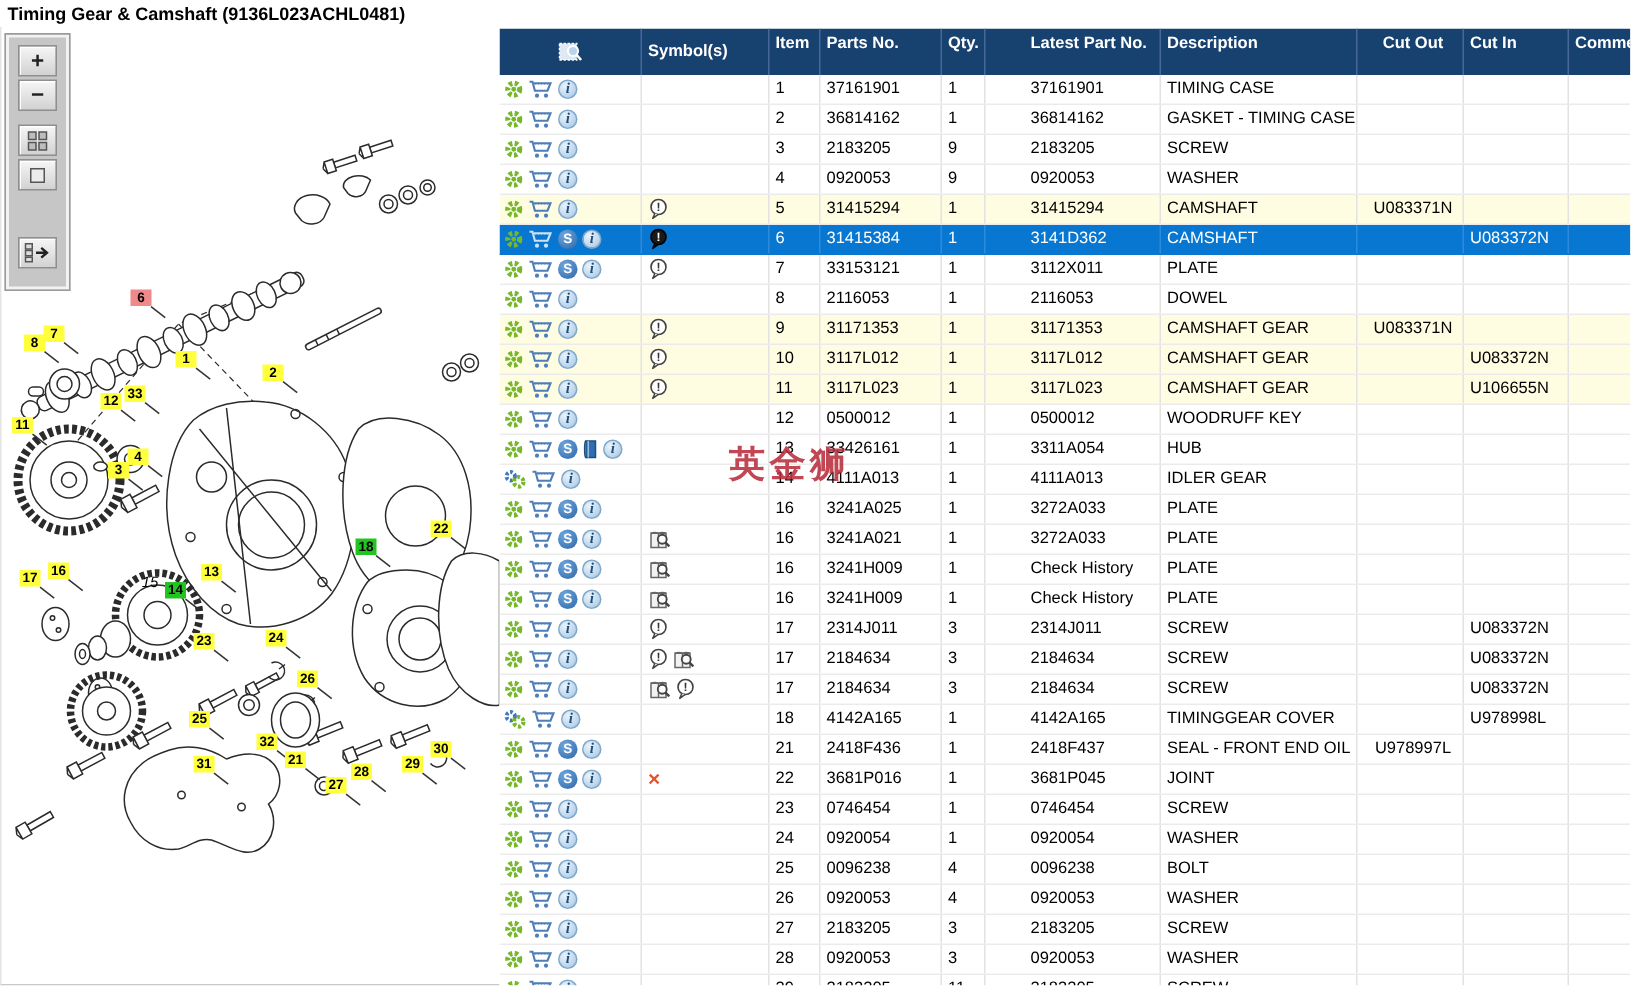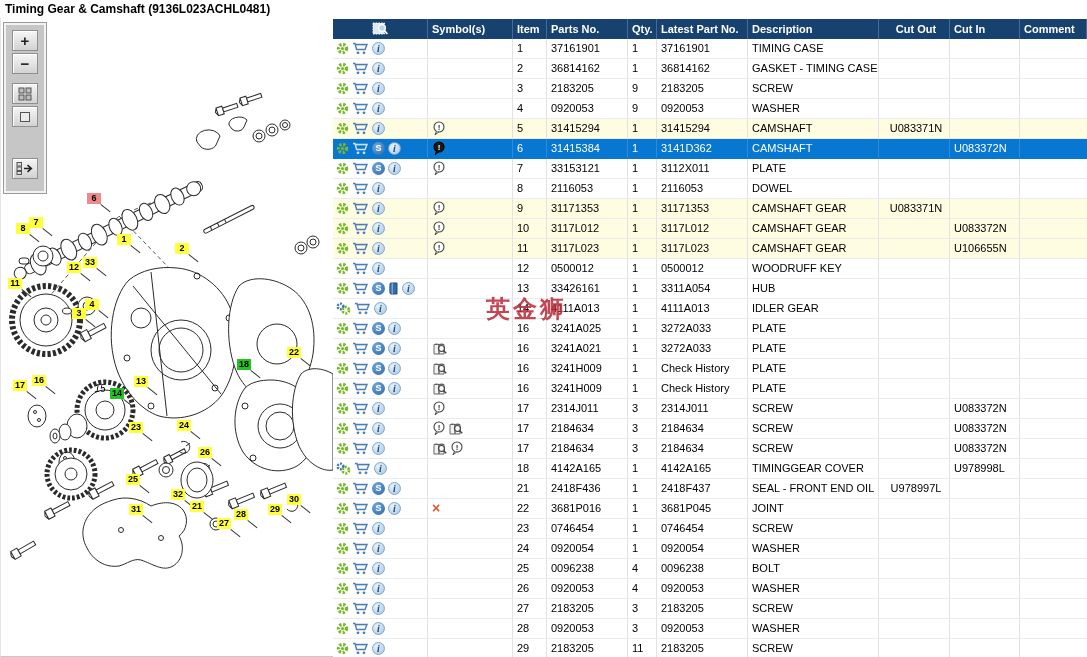--- a/index.html
+++ b/index.html
@@ -22,33 +22,33 @@
   .callout.red{background:#F08A8A;}
   .callout.plain{background:transparent;font-weight:normal;font-size:10px;font-style:italic;}
   .callout::after{content:"";position:absolute;width:12px;height:1px;background:#333;
     left:100%;top:100%;transform:rotate(38deg);transform-origin:0 0;}
   .callout.plain::after{display:none;}
   
   .watermark{position:absolute;left:486px;top:293px;font-size:24px;font-weight:bold;
     color:rgba(185,45,60,.88);letter-spacing:3px;z-index:9;pointer-events:none;}
   
   .table{position:absolute;left:333px;top:19px;width:754px;height:638px;overflow:hidden;background:#fff;}
-  .thead{display:flex;height:20px;background:#17416F;color:#fff;}
+  .thead{display:flex;height:31px;background:#17416F;color:#fff;}
   .thead .cell{font-size:11px;font-weight:600;line-height:21px;padding-left:4px;
     border-right:1px solid #46699A;}
   .thead .col-actions{display:flex;align-items:center;justify-content:center;padding-left:0;}
   .trow{display:flex;height:20px;border-bottom:1px solid #EBEBEB;background:#fff;box-sizing:border-box;}
   .trow.hl-yellow{background:#FFFDE1;}
   .trow.hl-selected{background:#0877D2;color:#fff;border-bottom-color:#0877D2;}
   .hl-selected .cell{border-right-color:#2E8BDC;}
   .cell{box-sizing:border-box;border-right:1px solid #E2E2E2;overflow:hidden;white-space:nowrap;
     font-size:11px;line-height:19px;padding-left:4px;flex:none;}
   .col-actions{width:95px;display:flex;align-items:center;gap:3px;padding-left:3px;}
   .col-symbols{width:85px;display:flex;align-items:center;gap:2px;padding-left:4px;}
-  .col-item{width:34px;}.col-parts{width:81px;}.col-qty{width:29px;}.col-latest{width:91px;}
+  .col-item{width:34px;}.col-parts{width:81px;}.col-qty{width:29px;}.col-latest{width:91px;margin-left:26px;}
   .col-desc{width:131px;}.col-cutout{width:71px;text-align:center;}.col-cutin{width:70px;}
   .col-comment{width:67px;border-right:none;}
   .ric{display:inline-flex;align-items:center;height:14px;}
   .sbadge{display:inline-block;width:13px;height:13px;border-radius:50%;
     background:radial-gradient(circle at 35% 30%,#6FA6DC,#2B66A8);color:#fff;font-size:9px;
     font-weight:bold;text-align:center;line-height:13px;}
   .ibadge{display:inline-block;width:13px;height:13px;border-radius:50%;box-sizing:border-box;
     background:radial-gradient(circle at 35% 30%,#EAF3FB,#A4C6E4);border:1px solid #7FA8CC;
     color:#1F4E79;font-size:10px;font-style:italic;font-weight:bold;
     font-family:"Liberation Serif",serif;text-align:center;line-height:11px;}

